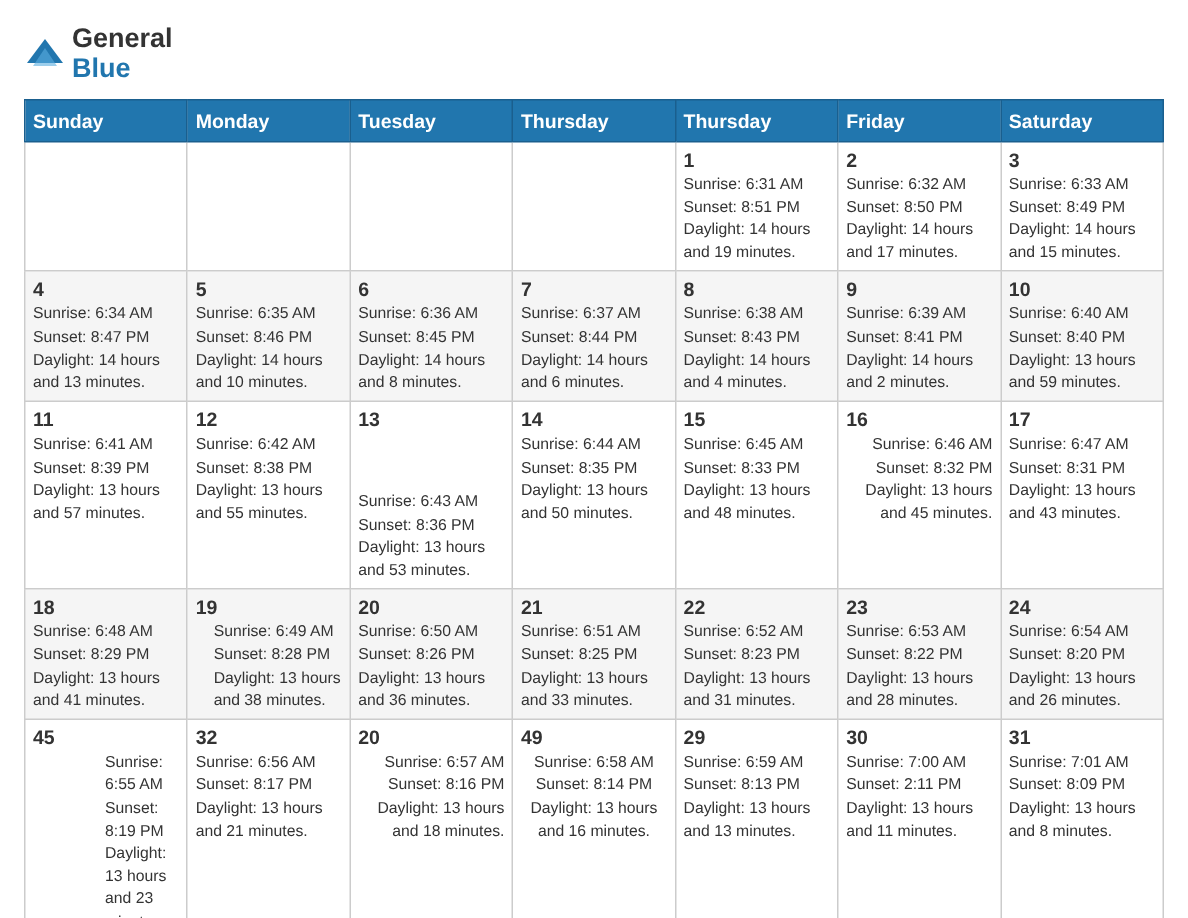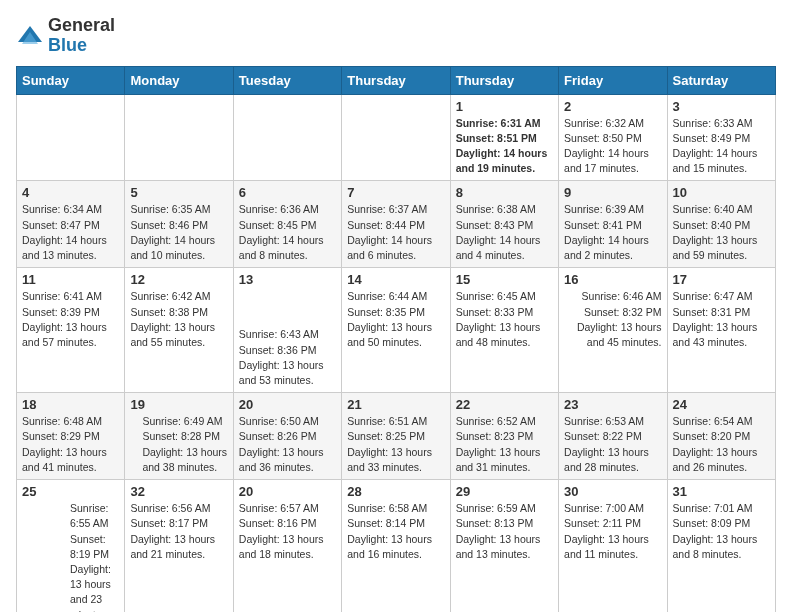--- a/index.html
+++ b/index.html
@@ -136,21 +136,21 @@
       </tr>
     </thead>
     <tbody id="calendar-body">
     <tr>
           <td class="empty-cell"></td>
           <td class="empty-cell"></td>
           <td class="empty-cell"></td>
           <td class="empty-cell"></td>
           <td>
             <span class="day-num">1</span>
-            <div class="day-info" style="white-space: pre-line; font-weight: bold;">Sunrise: 6:31 AM
+            <div class="day-info" style="white-space: pre-line;">Sunrise: 6:31 AM
 Sunset: 8:51 PM
 Daylight: 14 hours
 and 19 minutes.</div>
           </td>
           <td>
             <span class="day-num">2</span>
             <div class="day-info" style="white-space: pre-line;">Sunrise: 6:32 AM
 Sunset: 8:50 PM
 Daylight: 14 hours
 and 17 minutes.</div>
@@ -311,43 +311,43 @@
           <td>
             <span class="day-num">24</span>
             <div class="day-info" style="white-space: pre-line;">Sunrise: 6:54 AM
 Sunset: 8:20 PM
 Daylight: 13 hours
 and 26 minutes.</div>
           </td>
         </tr>
         <tr>
           <td>
-            <span class="day-num">25</span>
+            <span class="day-num">45</span>
             <div class="day-info" style="white-space: pre-line; margin-left: 48px;">Sunrise: 6:55 AM
 Sunset: 8:19 PM
 Daylight: 13 hours
 and 23 minutes.</div>
           </td>
           <td>
             <span class="day-num">32</span>
             <div class="day-info" style="white-space: pre-line;">Sunrise: 6:56 AM
 Sunset: 8:17 PM
 Daylight: 13 hours
 and 21 minutes.</div>
           </td>
           <td>
             <span class="day-num">20</span>
-            <div class="day-info" style="white-space: pre-line;">Sunrise: 6:57 AM
+            <div class="day-info" style="white-space: pre-line; text-align: right;">Sunrise: 6:57 AM
 Sunset: 8:16 PM
 Daylight: 13 hours
 and 18 minutes.</div>
           </td>
           <td>
-            <span class="day-num">28</span>
-            <div class="day-info" style="white-space: pre-line;">Sunrise: 6:58 AM
+            <span class="day-num">49</span>
+            <div class="day-info" style="white-space: pre-line; text-align: center;">Sunrise: 6:58 AM
 Sunset: 8:14 PM
 Daylight: 13 hours
 and 16 minutes.</div>
           </td>
           <td>
             <span class="day-num">29</span>
             <div class="day-info" style="white-space: pre-line;">Sunrise: 6:59 AM
 Sunset: 8:13 PM
 Daylight: 13 hours
 and 13 minutes.</div>

